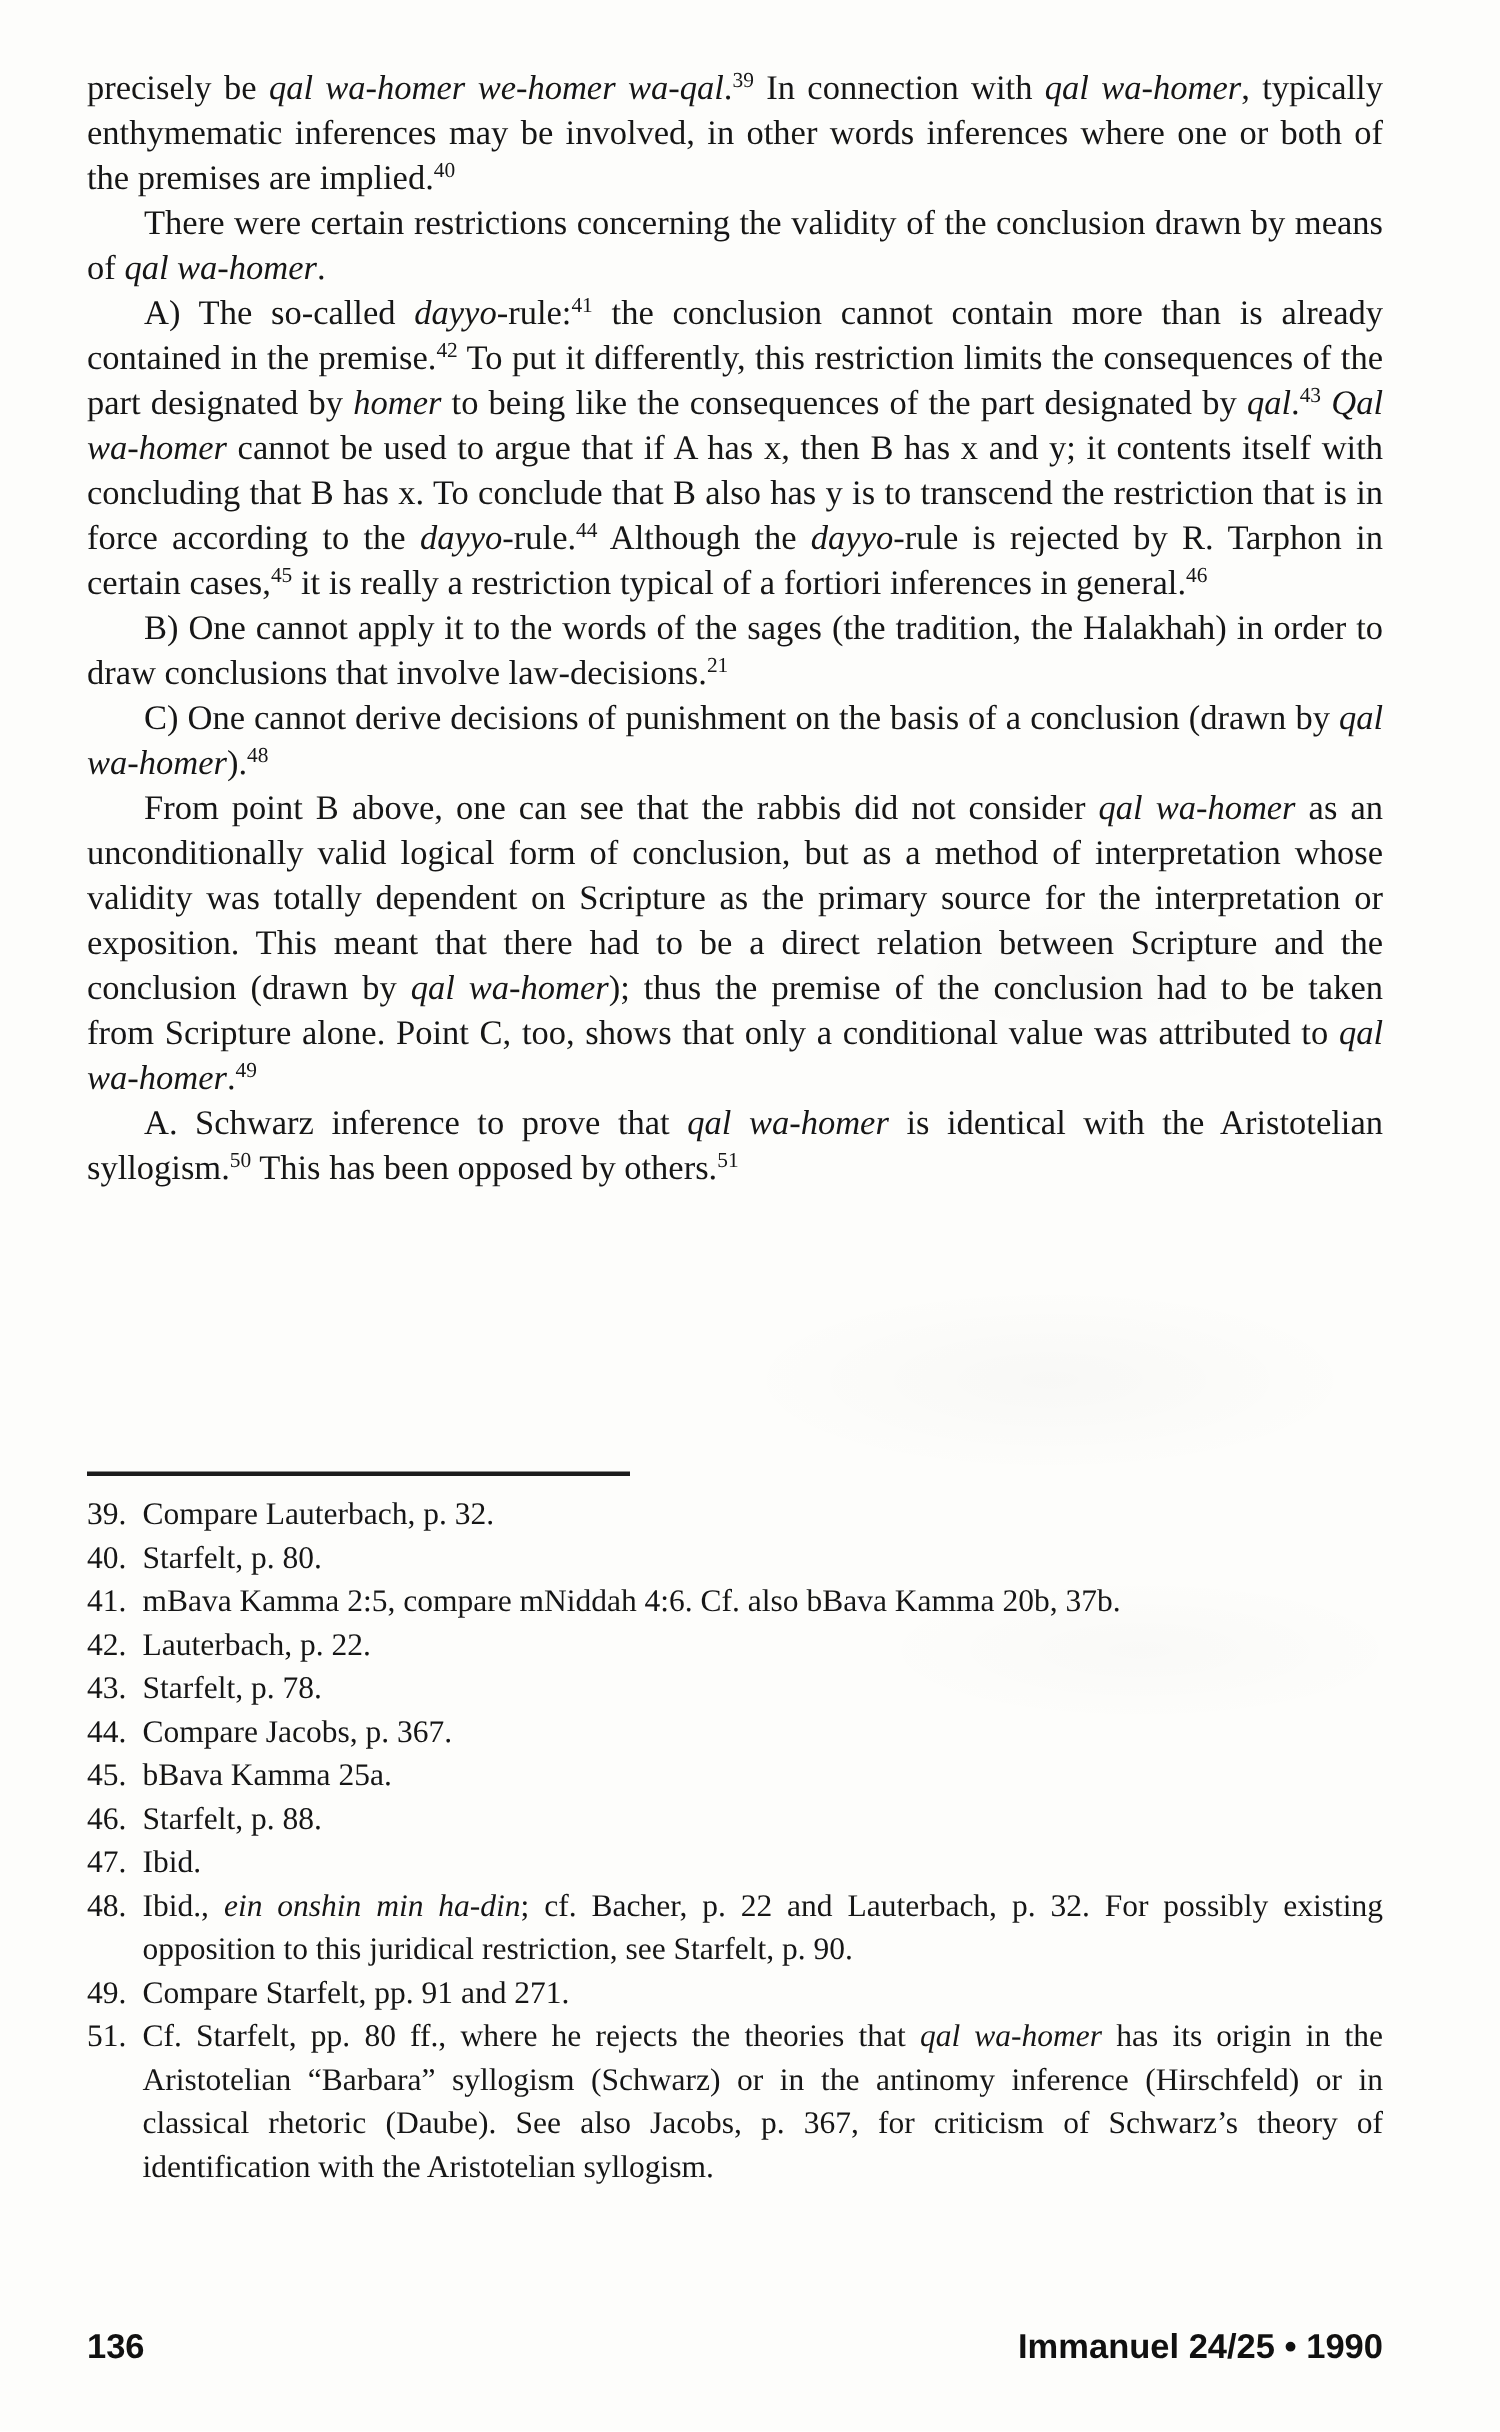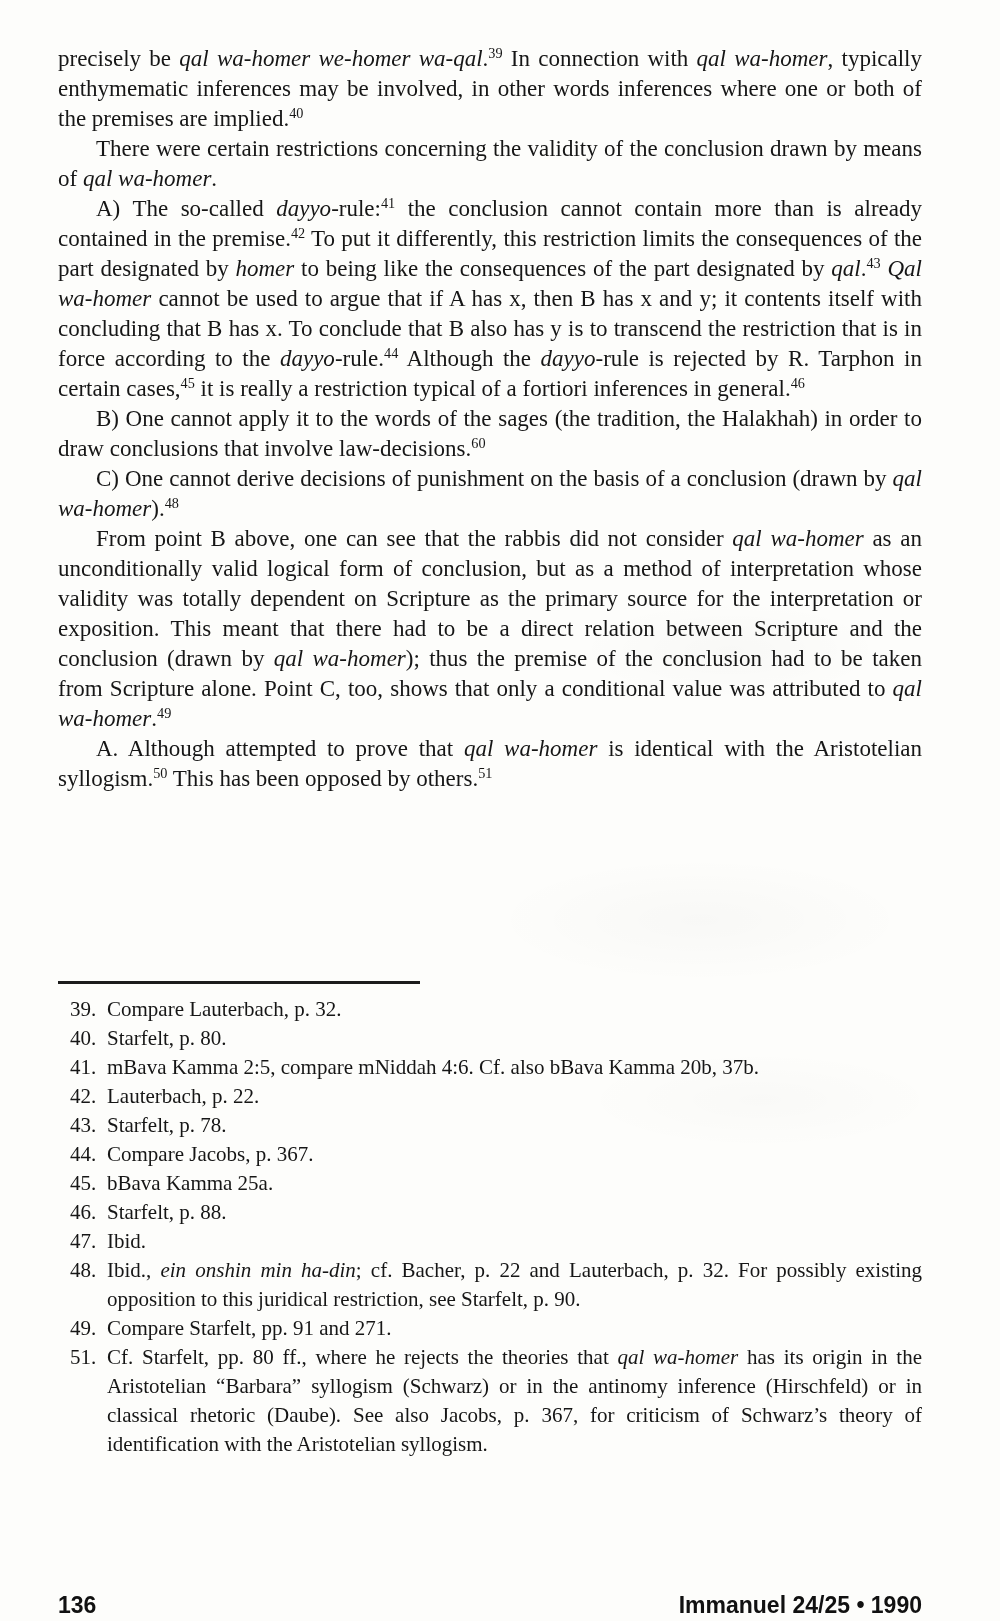--- a/index.html
+++ b/index.html
@@ -44,60 +44,59 @@
   }
   .fn-rule {
     width: 362px;
     height: 0;
     border-top: 3px solid #1c1c1c;
     margin-bottom: 11px;
   }
   .fn-list {
     font-size: 21px;
     line-height: 29px;
-    margin-left: 12px;
   }
   .fn {
     padding-left: 37px;
     text-indent: -37px;
     text-align: justify;
     margin: 0;
   }
   .fn-num {
     display: inline-block;
     width: 37px;
     text-indent: 0;
   }
   .page-footer {
     position: absolute;
     left: 58px;
-    top: 1592px;
+    top: 1551px;
     width: 864px;
     display: flex;
     justify-content: space-between;
     align-items: flex-start;
     font-family: "Liberation Sans", sans-serif;
     font-weight: bold;
     font-size: 23px;
     color: #111111;
   }
 </style>
 </head>
 <body>
 
 <div class="page">
 
   <div class="article-body">
       <p class="para"><span>precisely be </span><span class="it">qal wa-homer we-homer wa-qal</span><span>.</span><sup class="ref">39</sup><span> In connection with </span><span class="it">qal wa-homer</span><span>, typically enthymematic inferences may be involved, in other words inferences where one or both of the premises are implied.</span><sup class="ref">40</sup></p>
       <p class="para ind"><span>There were certain restrictions concerning the validity of the conclusion drawn by means of </span><span class="it">qal wa-homer</span><span>.</span></p>
       <p class="para ind"><span>A) The so-called </span><span class="it">dayyo</span><span>-rule:</span><sup class="ref">41</sup><span> the conclusion cannot contain more than is already contained in the premise.</span><sup class="ref">42</sup><span> To put it differently, this restriction limits the consequences of the part designated by </span><span class="it">homer</span><span> to being like the consequences of the part designated by </span><span class="it">qal</span><span>.</span><sup class="ref">43</sup><span> </span><span class="it">Qal wa-homer</span><span> cannot be used to argue that if A has x, then B has x and y; it contents itself with concluding that B has x. To conclude that B also has y is to transcend the restriction that is in force according to the </span><span class="it">dayyo</span><span>-rule.</span><sup class="ref">44</sup><span> Although the </span><span class="it">dayyo</span><span>-rule is rejected by R. Tarphon in certain cases,</span><sup class="ref">45</sup><span> it is really a restriction typical of a fortiori inferences in general.</span><sup class="ref">46</sup></p>
-      <p class="para ind"><span>B) One cannot apply it to the words of the sages (the tradition, the Halakhah) in order to draw conclusions that involve law-decisions.</span><sup class="ref">60</sup></p>
+      <p class="para ind"><span>B) One cannot apply it to the words of the sages (the tradition, the Halakhah) in order to draw conclusions that involve law-decisions.</span><sup class="ref">21</sup></p>
       <p class="para ind"><span>C) One cannot derive decisions of punishment on the basis of a conclusion (drawn by </span><span class="it">qal wa-homer</span><span>).</span><sup class="ref">48</sup></p>
       <p class="para ind"><span>From point B above, one can see that the rabbis did not consider </span><span class="it">qal wa-homer</span><span> as an unconditionally valid logical form of conclusion, but as a method of interpretation whose validity was totally dependent on Scripture as the primary source for the interpretation or exposition. This meant that there had to be a direct relation between Scripture and the conclusion (drawn by </span><span class="it">qal wa-homer</span><span>); thus the premise of the conclusion had to be taken from Scripture alone. Point C, too, shows that only a conditional value was attributed to </span><span class="it">qal wa-homer</span><span>.</span><sup class="ref">49</sup></p>
-      <p class="para ind"><span>A. Although attempted to prove that </span><span class="it">qal wa-homer</span><span> is identical with the Aristotelian syllogism.</span><sup class="ref">50</sup><span> This has been opposed by others.</span><sup class="ref">51</sup></p>
+      <p class="para ind"><span>A. Schwarz inference to prove that </span><span class="it">qal wa-homer</span><span> is identical with the Aristotelian syllogism.</span><sup class="ref">50</sup><span> This has been opposed by others.</span><sup class="ref">51</sup></p>
     </div>
 
   <div class="footnote-section">
     <div class="fn-rule"></div>
     <div class="fn-list">
         <div class="fn"><span class="fn-num">39.</span><span><span>Compare Lauterbach, p. 32.</span></span></div>
         <div class="fn"><span class="fn-num">40.</span><span><span>Starfelt, p. 80.</span></span></div>
         <div class="fn"><span class="fn-num">41.</span><span><span>mBava Kamma 2:5, compare mNiddah 4:6. Cf. also bBava Kamma 20b, 37b.</span></span></div>
         <div class="fn"><span class="fn-num">42.</span><span><span>Lauterbach, p. 22.</span></span></div>
         <div class="fn"><span class="fn-num">43.</span><span><span>Starfelt, p. 78.</span></span></div>

